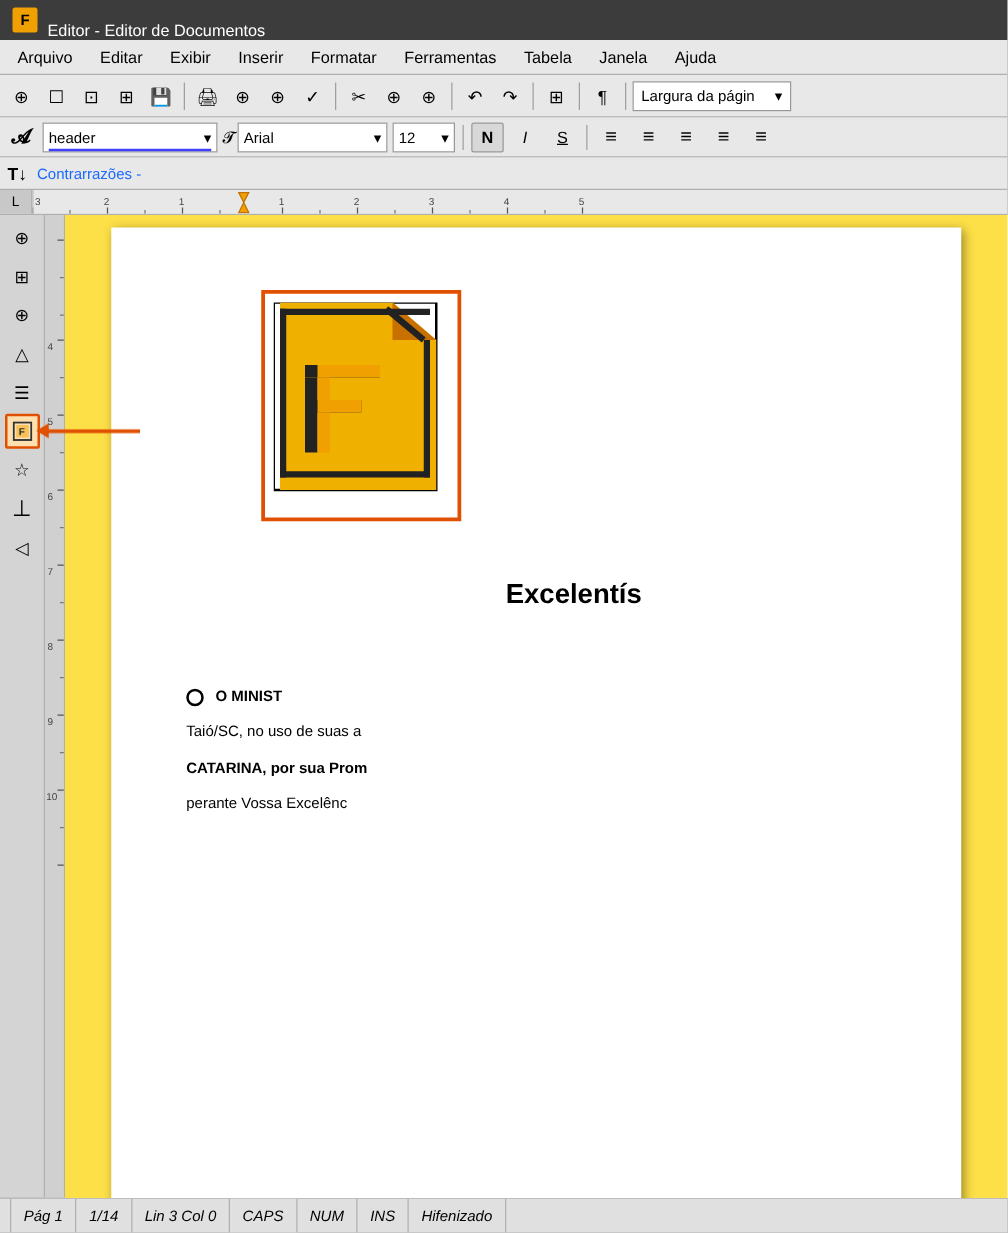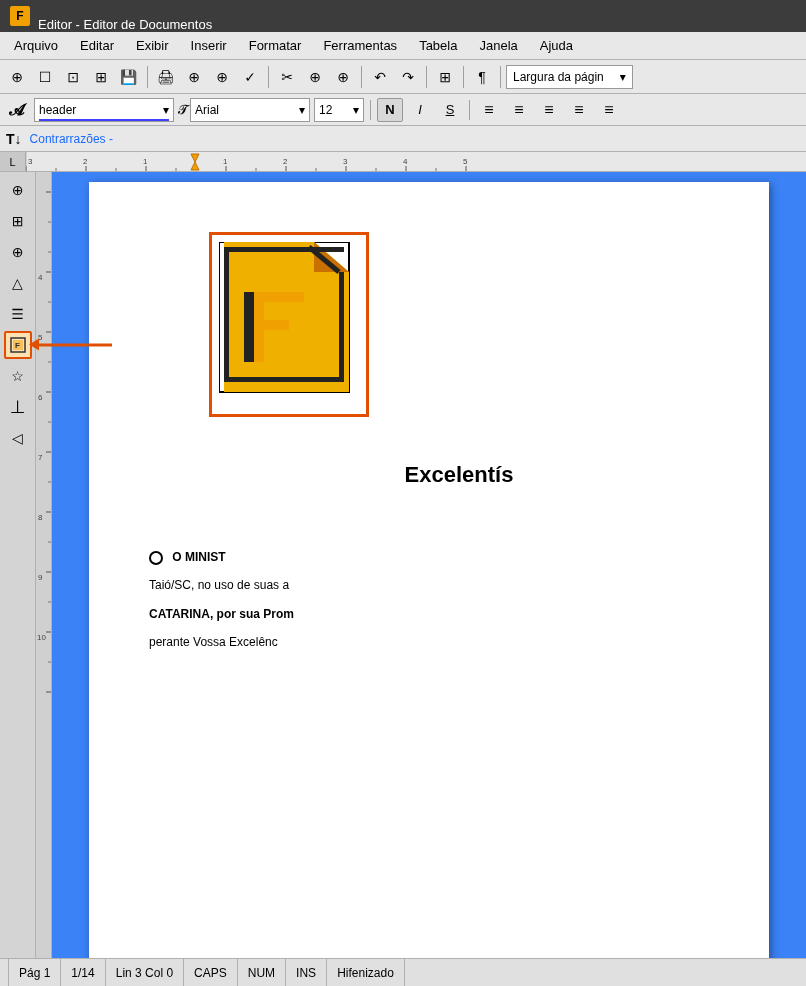--- a/index.html
+++ b/index.html
@@ -224,21 +224,21 @@
       background: #d0d0d0;
       border-right: 1px solid #b0b0b0;
       position: relative;
       overflow: hidden;
       flex-shrink: 0;
     }
 
     
     #doc-area {
       flex: 1;
-      background: #3b82f6;
+      background: #fde047;
       overflow: auto;
       position: relative;
       padding: 10px;
     }
 
     #document-page {
       background: white;
       width: 680px;
       min-height: 900px;
       margin: 0 auto;
@@ -264,20 +264,21 @@
     
     #status-bar {
       background: #e0e0e0;
       height: 28px;
       display: flex;
       align-items: center;
       padding: 0 8px;
       border-top: 1px solid #b0b0b0;
       gap: 0;
       font-size: 12px;
+      font-style: italic;
     }
     .status-item {
       padding: 2px 10px;
       border-right: 1px solid #b0b0b0;
       height: 100%;
       display: flex;
       align-items: center;
       font-size: 12px;
     }
     .status-item:first-child {

